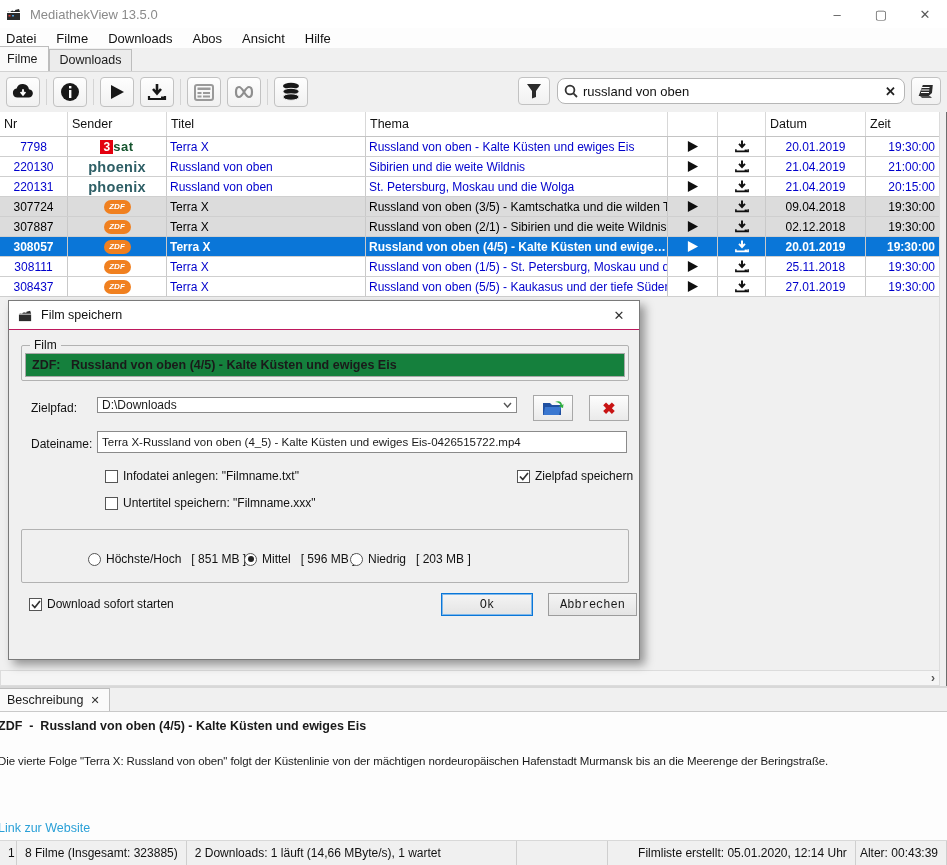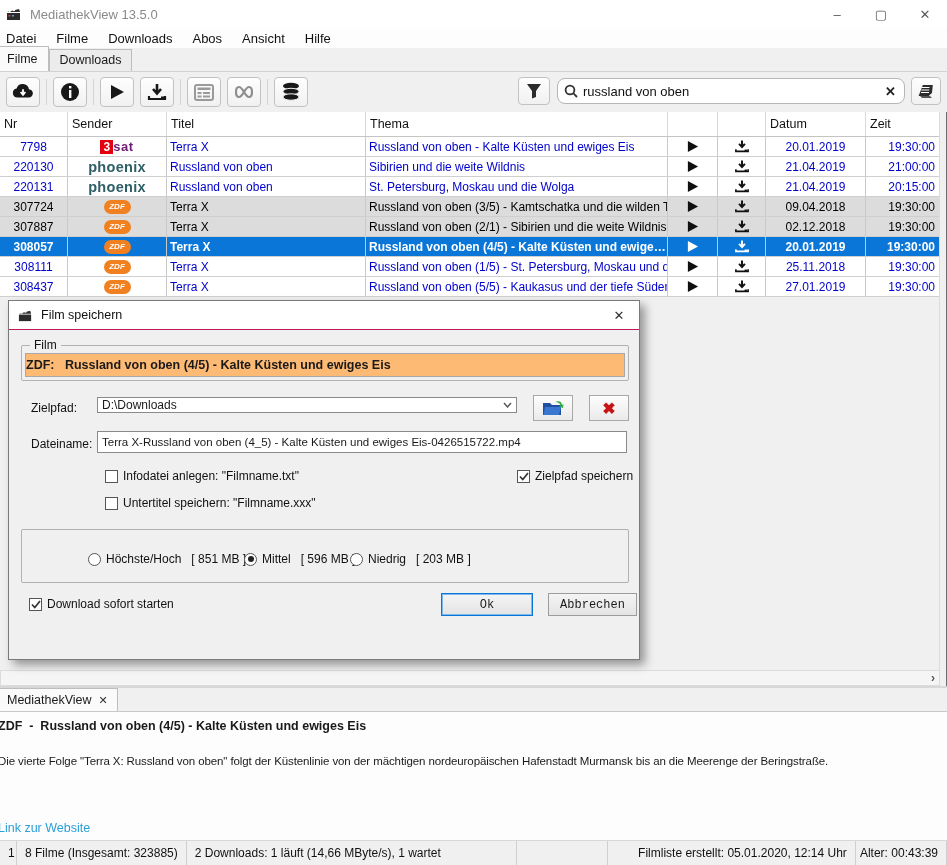--- a/index.html
+++ b/index.html
@@ -66,37 +66,37 @@
   #table-empty { position:absolute; top:297px; left:0; width:940px; height:373px; background:#f0f0f0; }
   #hscroll { position:absolute; top:670px; left:0; width:940px; height:16px; background:#f5f5f5;
     border:1px solid #dcdcdc; display:flex; align-items:center; justify-content:flex-end; }
   #hscroll .arr { color:#555; font-size:12px; font-weight:bold; padding-right:4px; }
   #splitter { position:absolute; top:686px; left:0; width:947px; height:2px; background:#d8d8d8; }
 
   
   .logo3sat { display:flex; align-items:center; font-weight:bold; }
   .logo3sat .n3 { background:#e3000f; color:#fff; width:13px; height:14px; display:flex; align-items:center;
     justify-content:center; font-size:12px; }
-  .logo3sat .sat { color:#701a75; font-size:13px; letter-spacing:.5px; }
+  .logo3sat .sat { color:#14532d; font-size:13px; letter-spacing:.5px; }
   .logophx { color:#2e5f66; font-weight:bold; font-size:14.5px; letter-spacing:.3px; }
   .logozdf { background:#f08020; color:#fff; font-weight:bold; font-style:italic; font-size:8px;
     width:27px; height:14px; border-radius:7px; display:flex; align-items:center; justify-content:center; }
 
   
   #dialog { position:absolute; left:8px; top:300px; width:632px; height:360px; background:#f0f0f0;
     border:1px solid #7a7a7a; box-shadow:5px 5px 9px rgba(0,0,0,.38); z-index:10; }
   #dlg-titlebar { height:29px; background:#fff; display:flex; align-items:center; border-bottom:1px solid #be185d; }
   #dlg-titlebar .dtitle { font-size:12.5px; margin-left:8px; color:#111; }
   #dlg-close { position:absolute; right:0; top:0; width:40px; height:29px; display:flex; align-items:center;
     justify-content:center; color:#333; font-size:13px; }
   .groupbox { position:absolute; border:1px solid #b2b2b2; border-radius:2px; }
   .grouplabel { position:absolute; top:-8px; left:8px; background:#f0f0f0; padding:0 4px; font-size:12px; color:#111; }
   #grp-film { left:12px; top:44px; width:608px; height:36px; }
   #film-value { position:absolute; left:4px; right:4px; top:8px; bottom:4px; border:1px solid #a8a8a8;
-    background:#fdba74; font-weight:bold; font-size:12.5px; display:flex; align-items:center; 
+    background:#15803d; font-weight:bold; font-size:12.5px; display:flex; align-items:center; padding-left:6px;
     white-space:pre; overflow:hidden; }
   .dlg-label { position:absolute; font-size:12px; color:#111; }
   .field { position:absolute; background:#fff; border:1px solid #8a8a8a; font-size:12px; display:flex;
     align-items:center; padding:0 4px; white-space:pre; overflow:hidden; }
   #combo-ziel { left:88px; top:96px; width:420px; height:16px; padding-right:18px; }
   #combo-arrow { position:absolute; right:1px; top:1px; bottom:1px; width:16px; background:#fff;
     display:flex; align-items:center; justify-content:center; }
   .sqbtn { position:absolute; border:1px solid #a8a8a8; background:linear-gradient(#fdfdfd,#eaeaea);
     display:flex; align-items:center; justify-content:center; }
   #btn-folder { left:524px; top:94px; width:40px; height:26px; }
@@ -486,21 +486,21 @@
   <div id="table-empty"></div>
   <div id="vscroll"></div>
   <div id="hscroll">
       <span class="arr">›</span>
     </div>
   <div id="splitter"></div>
 
   <div id="descpanel">
     <div id="desc-tabbar">
       <div id="desc-tab">
-        <span>MediathekView</span>
+        <span>Beschreibung</span>
         <span class="x">✕</span>
       </div>
     </div>
     <div id="desc-content">
       <div id="desc-title">ZDF  -  Russland von oben (4/5) - Kalte Küsten und ewiges Eis</div>
       <div id="desc-text">Die vierte Folge "Terra X: Russland von oben" folgt der Küstenlinie von der mächtigen nordeuropäischen Hafenstadt Murmansk bis an die Meerenge der Beringstraße.</div>
       <a href="#" id="desc-link">Link zur Website</a>
     </div>
   </div>
 

